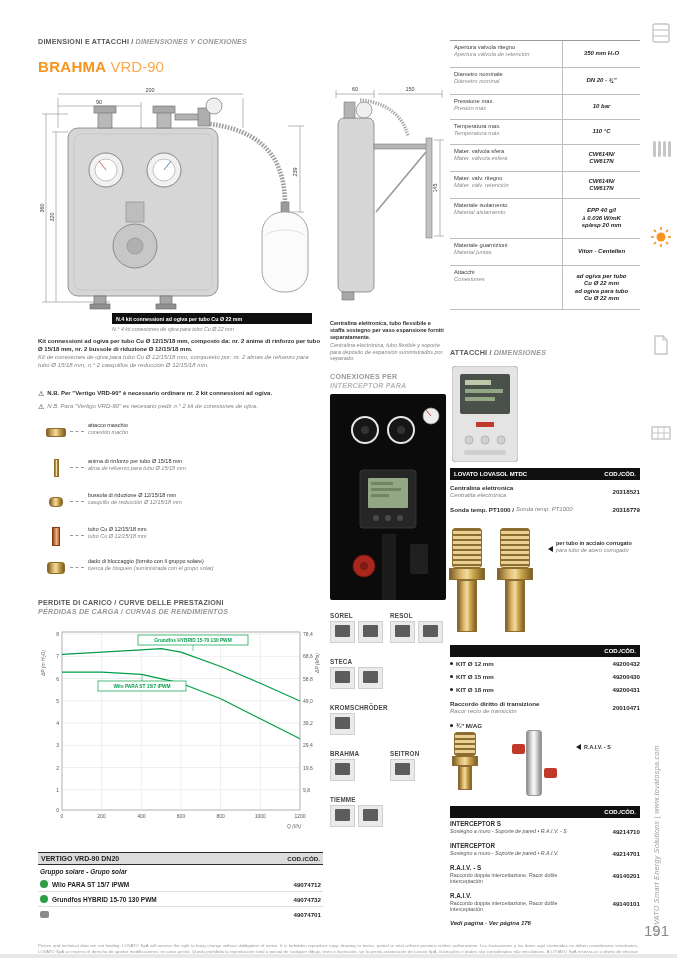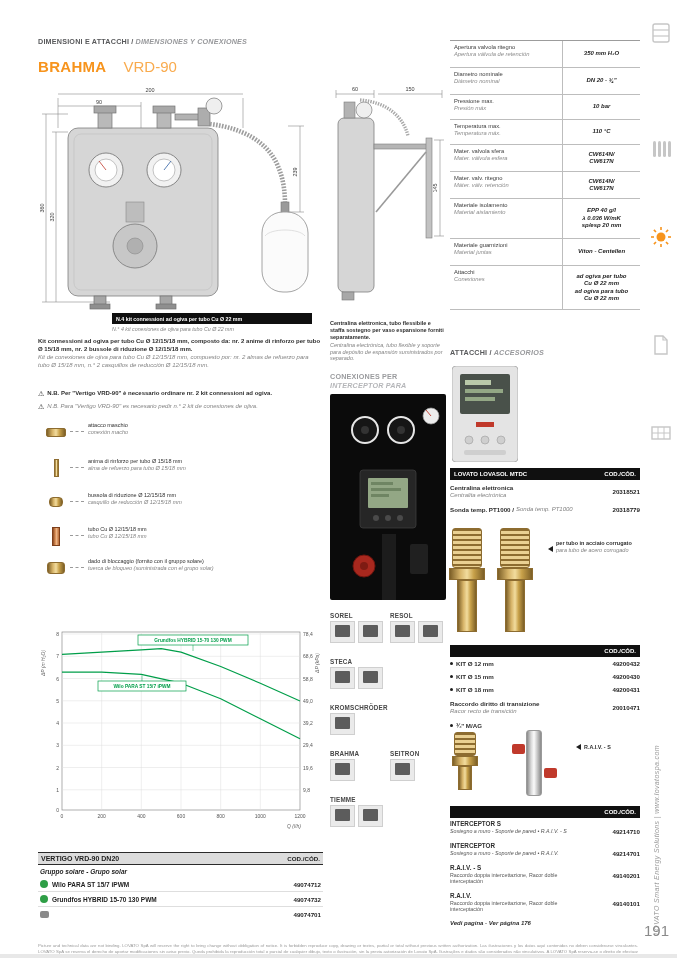--- a/index.html
+++ b/index.html
@@ -3,21 +3,21 @@
 <meta charset="utf-8">
 <style>
 *{margin:0;padding:0;box-sizing:border-box}
 body{font-family:"Liberation Sans",sans-serif;background:#e8e8e8}
 #page{position:relative;width:677px;height:954px;background:#fff;margin:0 auto;overflow:hidden}
 .a{position:absolute}
 .b{font-weight:700}.i{font-style:italic}
 .sh{font-size:7.2px;color:#58595b;font-weight:700;letter-spacing:.2px}
 .shes{color:#97989b;font-style:italic;margin-left:2px}
 .t-brand{font-size:15px;font-weight:700;color:#f7941d;letter-spacing:.3px}
-.t-model{font-size:15px;color:#f9ab4e;margin-left:17px}
+.t-model{font-size:15px;color:#f9ab4e;margin-left:4px}
 .bar{background:#101010;color:#fff;height:12px;display:flex;align-items:center;justify-content:space-between;padding:0 4px;font-size:6px;font-weight:700}
 .dim{font-size:5.5px;fill:#3c3c3c}
 .tk{font-size:5px;fill:#555}
 .axt{font-size:5px;fill:#666;font-style:italic}
 .glb{font-size:4.8px;font-weight:700;fill:#009e49}
 .small{font-size:5.5px;color:#2e2e2e;line-height:1.25}
 .smi{font-size:5.5px;color:#828282;font-style:italic;line-height:1.25}
 .code{font-size:6.2px;font-weight:700;color:#1d1d1d;white-space:nowrap}
 .spec{width:190px;border-top:1px solid #9c9c9c}
 .srow{display:flex;border-bottom:1px solid #bdbdbd}
@@ -177,20 +177,24 @@
     <div style="width:28px;height:20px;display:flex;align-items:center;justify-content:center">
         <div class="brass" style="width:18px;height:12px;border-radius:3px"></div>
       </div>
     <div class="dash"></div>
     <div style="width:200px;margin-left:4px">
       <div class="small">dado di bloccaggio (fornito con il gruppo solare)</div>
       <div class="smi">tuerca de bloqueo (suministrada con el grupo solar)</div>
     </div>
   </div>
 
+  <div class="a" style="left:38px;top:598px">
+    <div class="sh">PERDITE DI CARICO / CURVE DELLE PRESTAZIONI</div>
+    <div class="sh shes" style="margin-left:0;font-weight:700">PÉRDIDAS DE CARGA / CURVAS DE RENDIMIENTOS</div>
+  </div>
 
   <svg class="a" style="left:38px;top:618px" width="285" height="230" viewBox="0 0 285 230">
     <rect x="24" y="14" width="238" height="178" fill="#ffffff" stroke="#8c8c8c" stroke-width="0.7"></rect>
     <g stroke="#dcdcdc" stroke-width="0.5">
       <line x1="63.7" y1="14" x2="63.7" y2="192"></line>
         <line x1="103.3" y1="14" x2="103.3" y2="192"></line>
       <line x1="143" y1="14" x2="143" y2="192"></line>
         <line x1="182.7" y1="14" x2="182.7" y2="192"></line>
       <line x1="222.3" y1="14" x2="222.3" y2="192"></line>
       <line x1="24" y1="171.8" x2="262" y2="171.8"></line>
@@ -462,21 +466,21 @@
           <div class="l2">Conexiones</div>
         </div>
       <div class="sval">ad ogiva per tubo
 Cu Ø 22 mm
 ad ogiva para tubo
 Cu Ø 22 mm</div>
     </div>
   </div>
 
   <div class="a sh" style="left:450px;top:348px">
-    <span>ATTACCHI /</span><span class="shes">ACCESORIOS</span>
+    <span>ATTACCHI /</span><span class="shes">DIMENSIONES</span>
   </div>
 
   <svg class="a" style="left:452px;top:366px" width="66" height="96" viewBox="0 0 66 96">
     <rect width="66" height="96" rx="4" fill="#e4e4e4" stroke="#b5b5b5" stroke-width="1"></rect>
     <rect x="8" y="8" width="50" height="40" rx="2" fill="#49514a"></rect>
     <rect x="13" y="14" width="26" height="5" fill="#b9c9a9"></rect>
     <rect x="13" y="23" width="38" height="4" fill="#93a785"></rect>
     <rect x="13" y="31" width="30" height="4" fill="#93a785"></rect>
     <rect x="24" y="56" width="18" height="5" fill="#c0392b"></rect>
     <circle cx="17" cy="74" r="4" fill="#cfcfcf" stroke="#a5a5a5" stroke-width="0.7"></circle>

